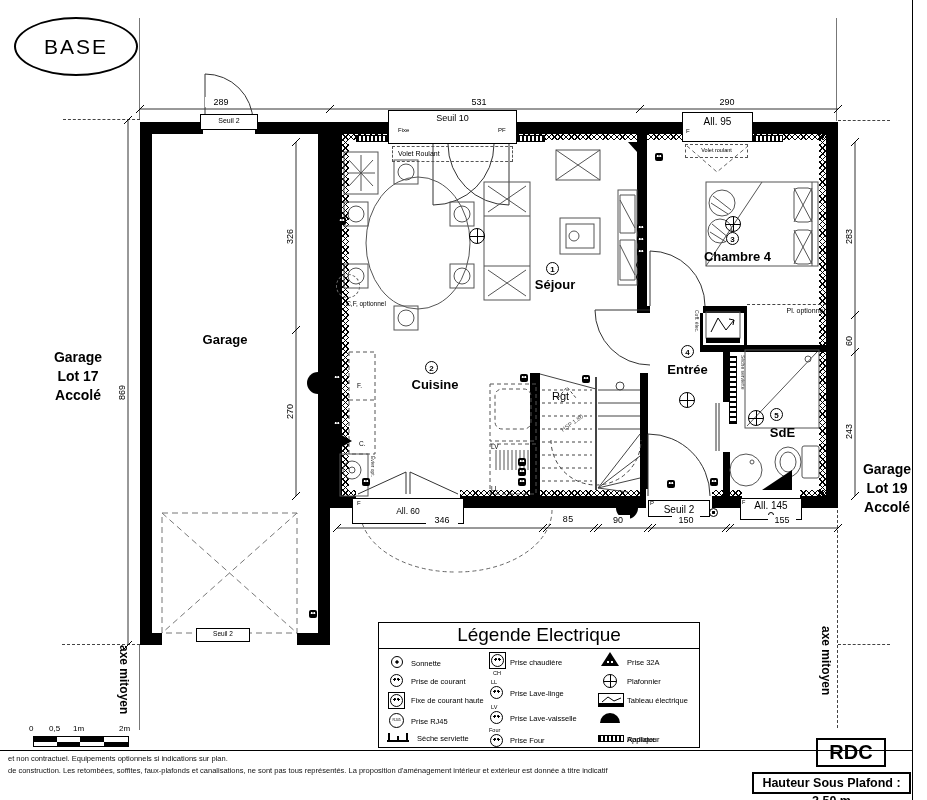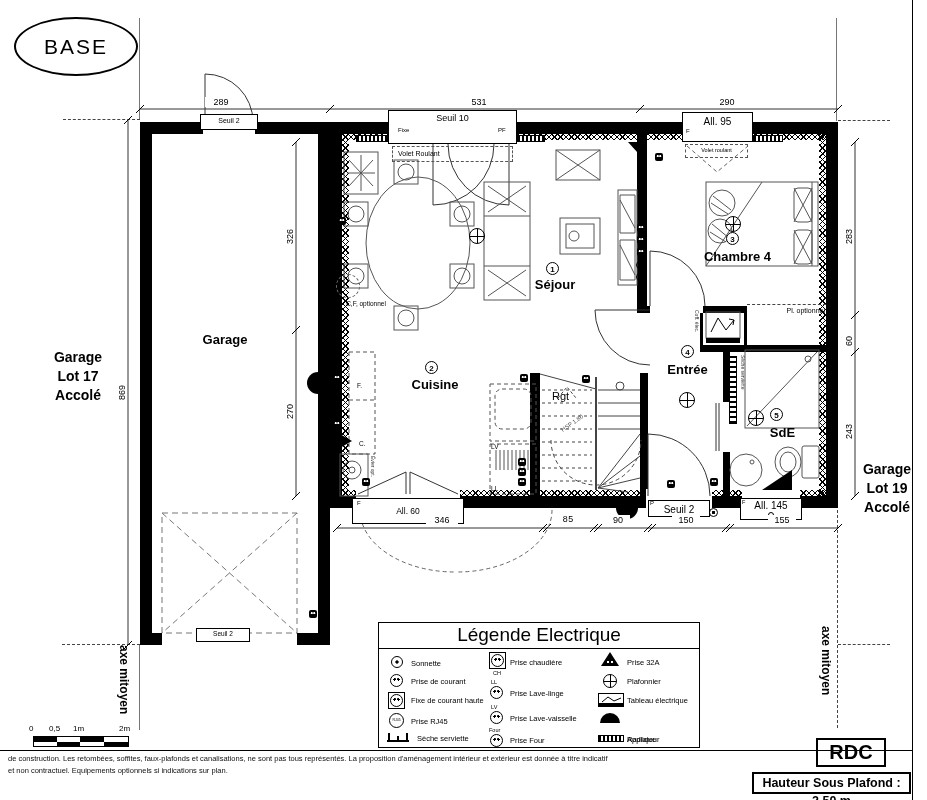--- a/index.html
+++ b/index.html
@@ -393,22 +393,22 @@
         </svg>
       </span>
     <span class="llabel" style="left:248px;top:73px;">Tableau électrique</span>
     <span class="li ic-applique" style="left:221px;top:90px;"></span>
     <span class="llabel" style="left:248px;top:92px;margin-top:20px;">Applique</span>
     <span class="li ic-radiateur" style="left:219px;top:112px;"></span>
     <span class="llabel" style="left:248px;top:112px;text-align:center;">Radiateur</span>
   </div>
 
   <div class="a" style="left:8px;top:753px;width:730px;font-size:7.5px;line-height:12px;color:#111;">
+    <div style="white-space:nowrap;">et non contractuel. Equipements optionnels si indications sur plan.</div>
     <div style="white-space:nowrap;">de construction. Les retombées, soffites, faux-plafonds et canalisations, ne sont pas tous représentés. La proposition d'aménagement intérieur et extérieur est donnée à titre indicatif</div>
-    <div style="white-space:nowrap;">et non contractuel. Equipements optionnels si indications sur plan.</div>
   </div>
   <div class="a" style="left:816px;top:738px;width:70px;height:29px;border:2px solid #000;box-sizing:border-box;text-align:center;line-height:25px;font-size:20px;font-weight:bold;">
     <span>RDC</span>
   </div>
   <div class="a" style="left:752px;top:772px;width:159px;height:22px;border:2px solid #000;box-sizing:border-box;text-align:center;line-height:18px;font-size:12.5px;font-weight:bold;">
     <span>Hauteur Sous Plafond : 2.50 m</span>
   </div>
 
 </div>
 

